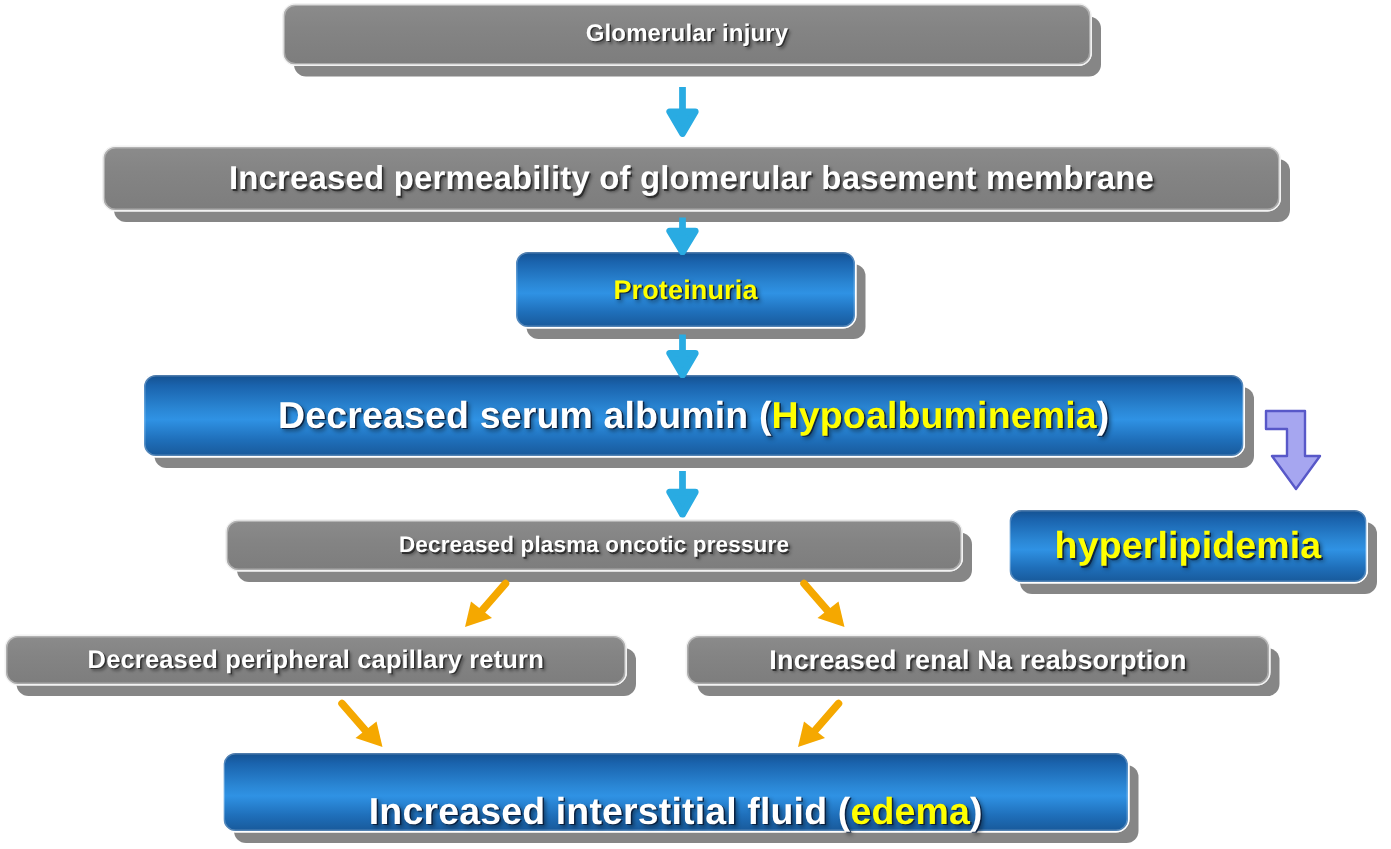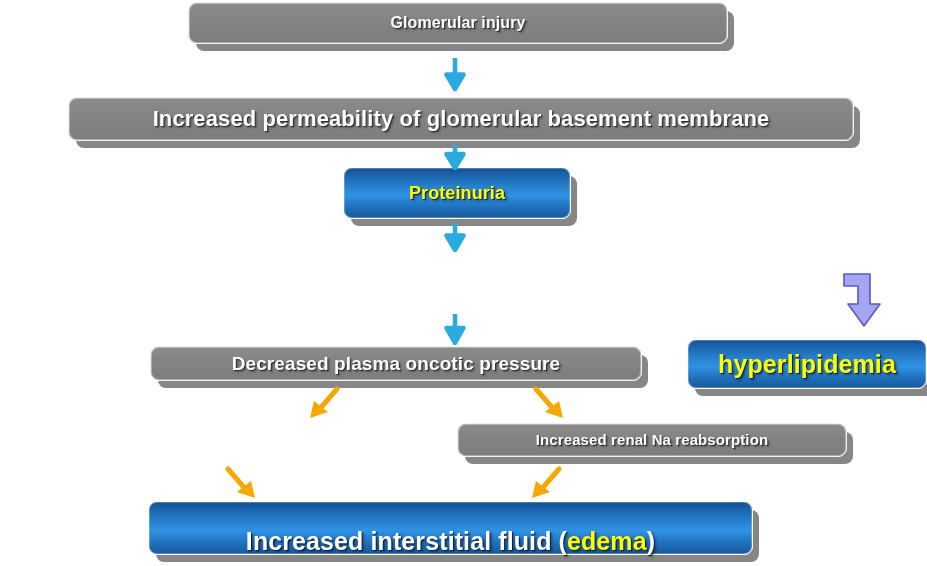--- a/index.html
+++ b/index.html
@@ -79,52 +79,60 @@
   .arrow {
     position: absolute;
     pointer-events: none;
   }
 
   
   #node-glomerular-injury  { left: 188px; top: 2px;   width: 540px; height: 42px; font-size: 16px; }
   #node-increased-permeability { left: 68px; top: 97px; width: 786px; height: 44px; font-size: 22px; }
   #node-proteinuria        { left: 343px; top: 167px; width: 228px; height: 52px; font-size: 18px; }
   #node-hypoalbuminemia    { left: 95px;  top: 249px; width: 735px; height: 56px; font-size: 25px; }
-  #node-oncotic-pressure   { left: 150px; top: 346px; width: 492px; height: 35px; font-size: 19px; }
-  #node-hyperlipidemia     { left: 687px; top: 339px; width: 240px; height: 50px; font-size: 25px; }
+  #node-oncotic-pressure   { left: 150px; top: 346px; width: 492px; height: 35px; font-size: 15px; }
+  #node-hyperlipidemia     { left: 672px; top: 339px; width: 240px; height: 50px; font-size: 25px; }
   #node-capillary-return   { left: 3px;   top: 423px; width: 415px; height: 34px; font-size: 17px; }
-  #node-na-reabsorption    { left: 457px; top: 423px; width: 390px; height: 34px; font-size: 15px; }
+  #node-na-reabsorption    { left: 457px; top: 423px; width: 390px; height: 34px; font-size: 18px; }
   #node-edema              { left: 148px; top: 501px; width: 605px; height: 54px; font-size: 25px; align-items: flex-end; }
 </style>
 </head>
 <body>
 
 <div id="canvas">
 
   <div class="node gray" id="node-glomerular-injury">
     <span>Glomerular injury</span>
   </div>
 
   <div class="node gray" id="node-increased-permeability">
     <span>Increased permeability of  glomerular basement membrane</span>
   </div>
 
   <div class="node blue" id="node-proteinuria">
     <span class="hl-yellow">Proteinuria</span>
   </div>
 
+  <div class="node blue" id="node-hypoalbuminemia">
+    <span>
+      <span class="hl-white">Decreased serum albumin </span><span class="hl-white">(</span><span class="hl-yellow">Hypoalbuminemia</span><span class="hl-white">)</span>
+    </span>
+  </div>
 
   <div class="node gray" id="node-oncotic-pressure">
     <span>Decreased plasma oncotic pressure</span>
   </div>
 
   <div class="node blue" id="node-hyperlipidemia">
     <span class="hl-yellow">hyperlipidemia</span>
   </div>
 
+  <div class="node gray" id="node-capillary-return">
+    <span>Decreased peripheral capillary return</span>
+  </div>
 
   <div class="node gray" id="node-na-reabsorption">
     <span>Increased renal Na reabsorption</span>
   </div>
 
   <div class="node blue" id="node-edema">
     <span>
       <span class="hl-white">Increased interstitial fluid </span><span class="hl-white">(</span><span class="hl-yellow">edema</span><span class="hl-white">)</span>
     </span>
   </div>

